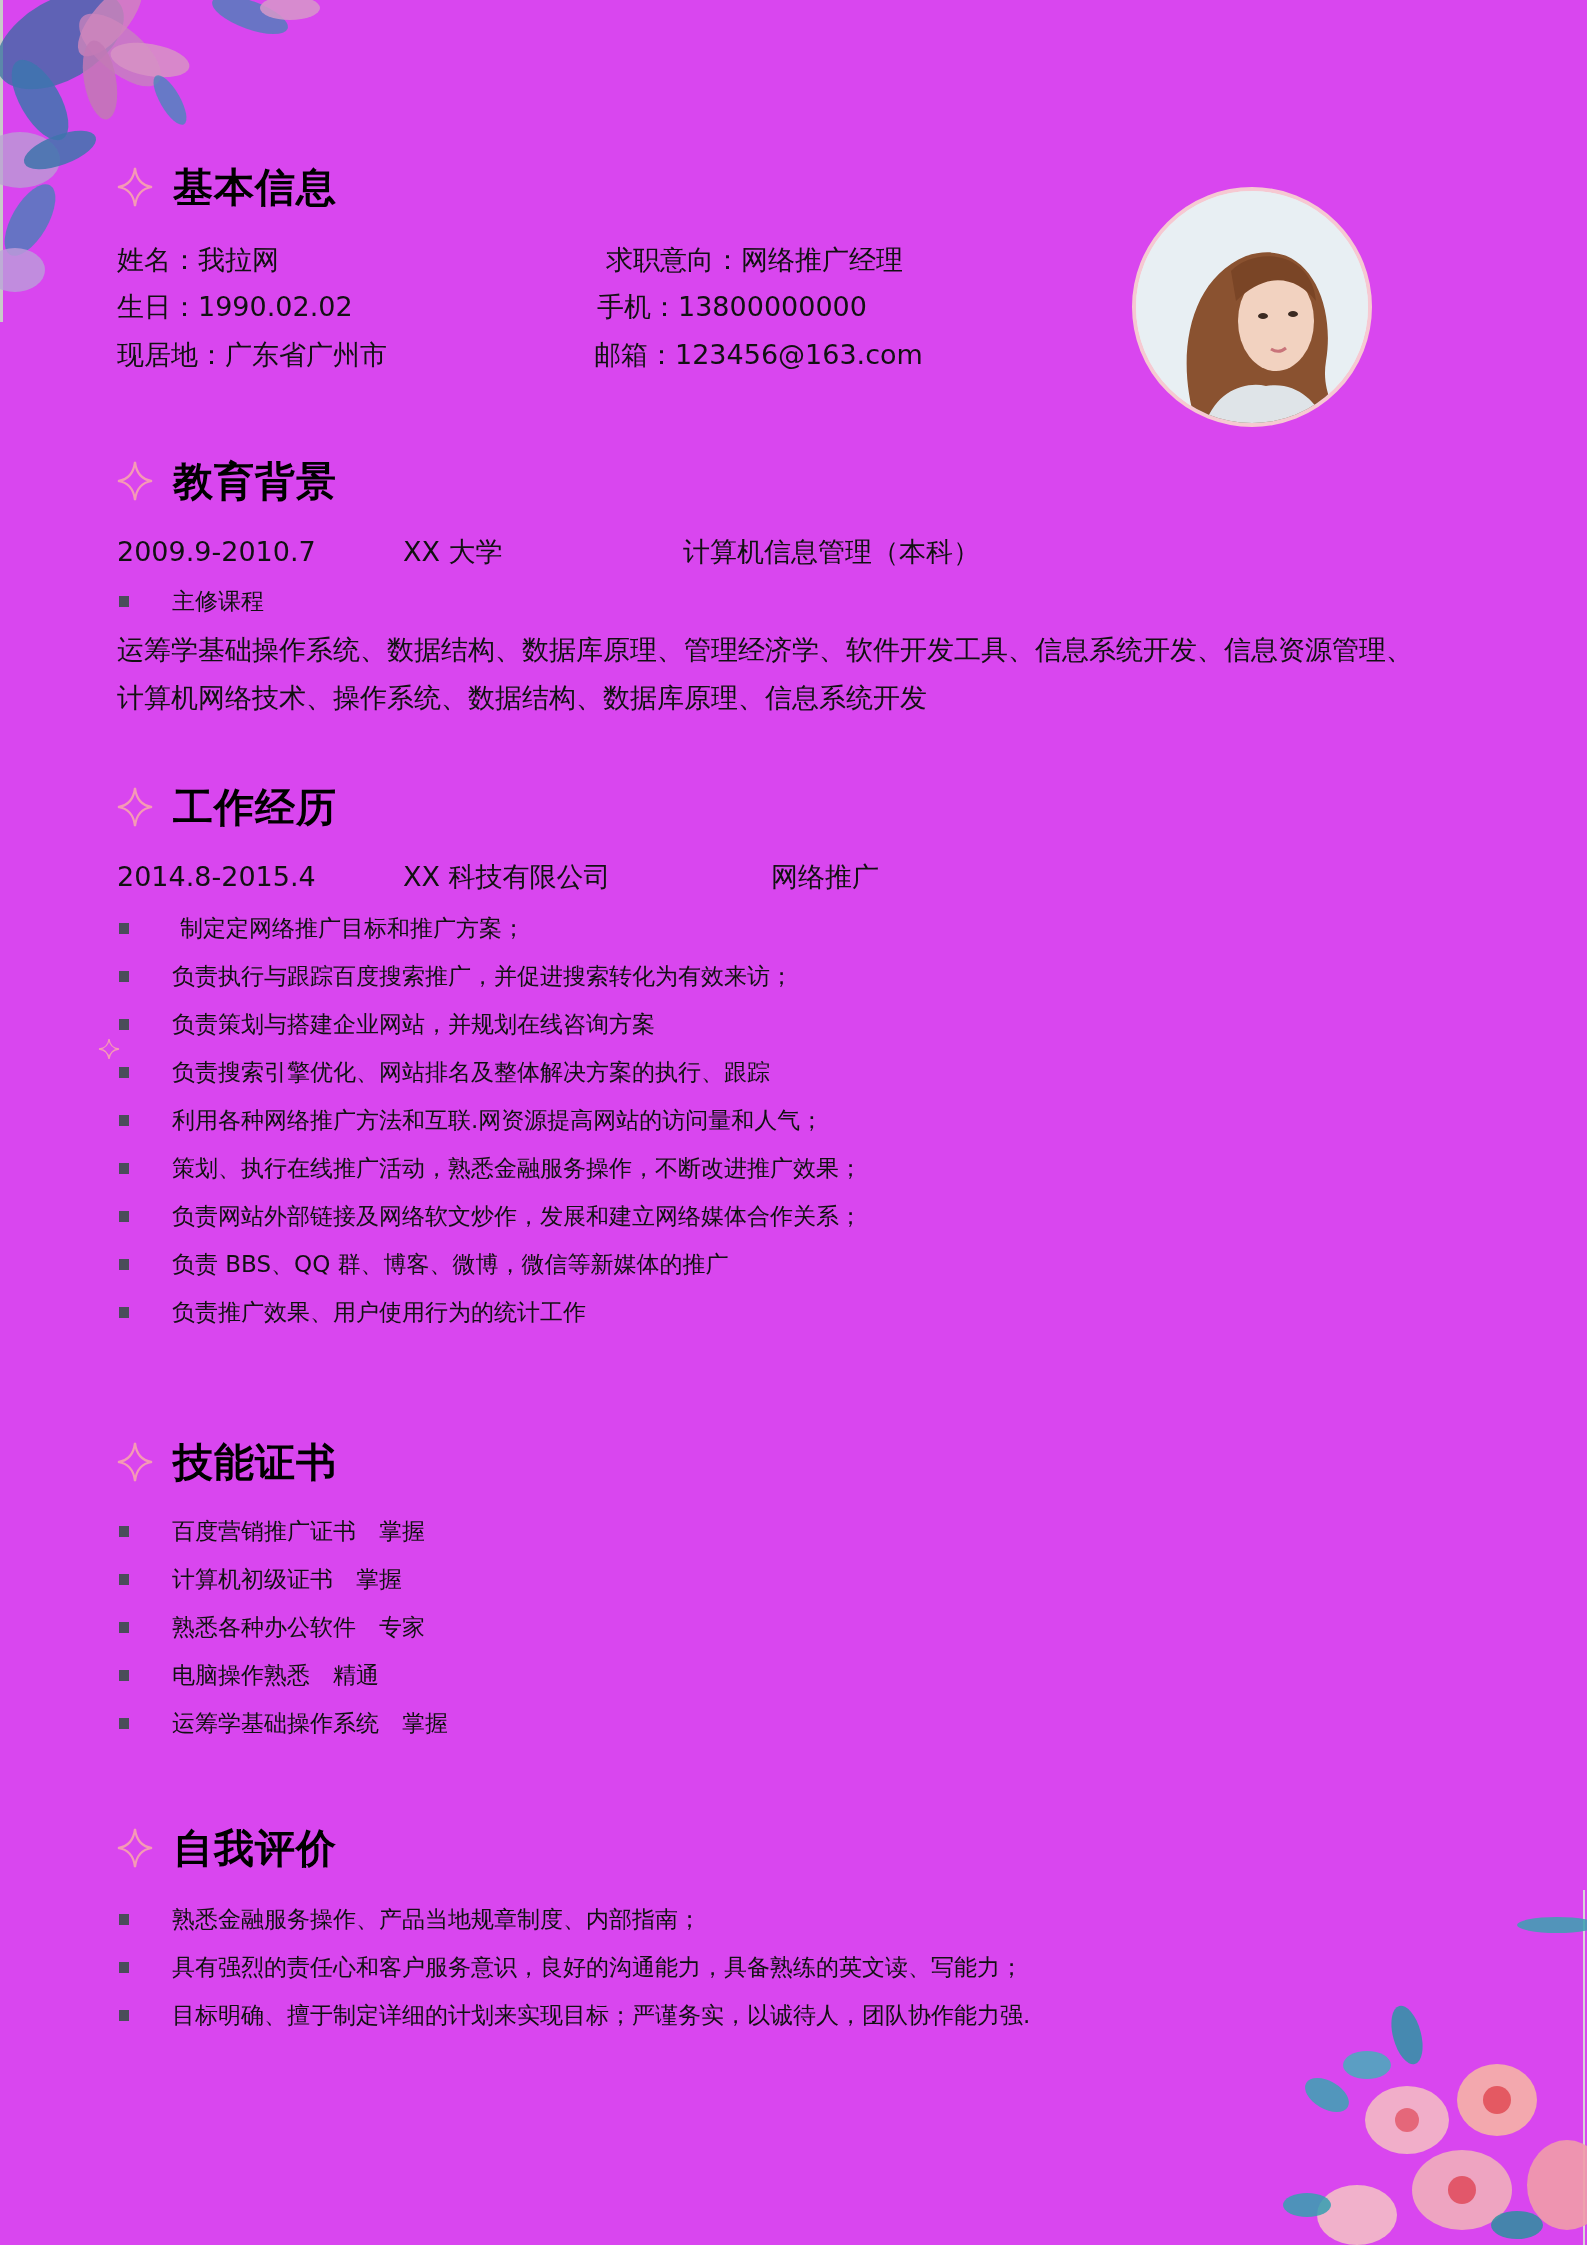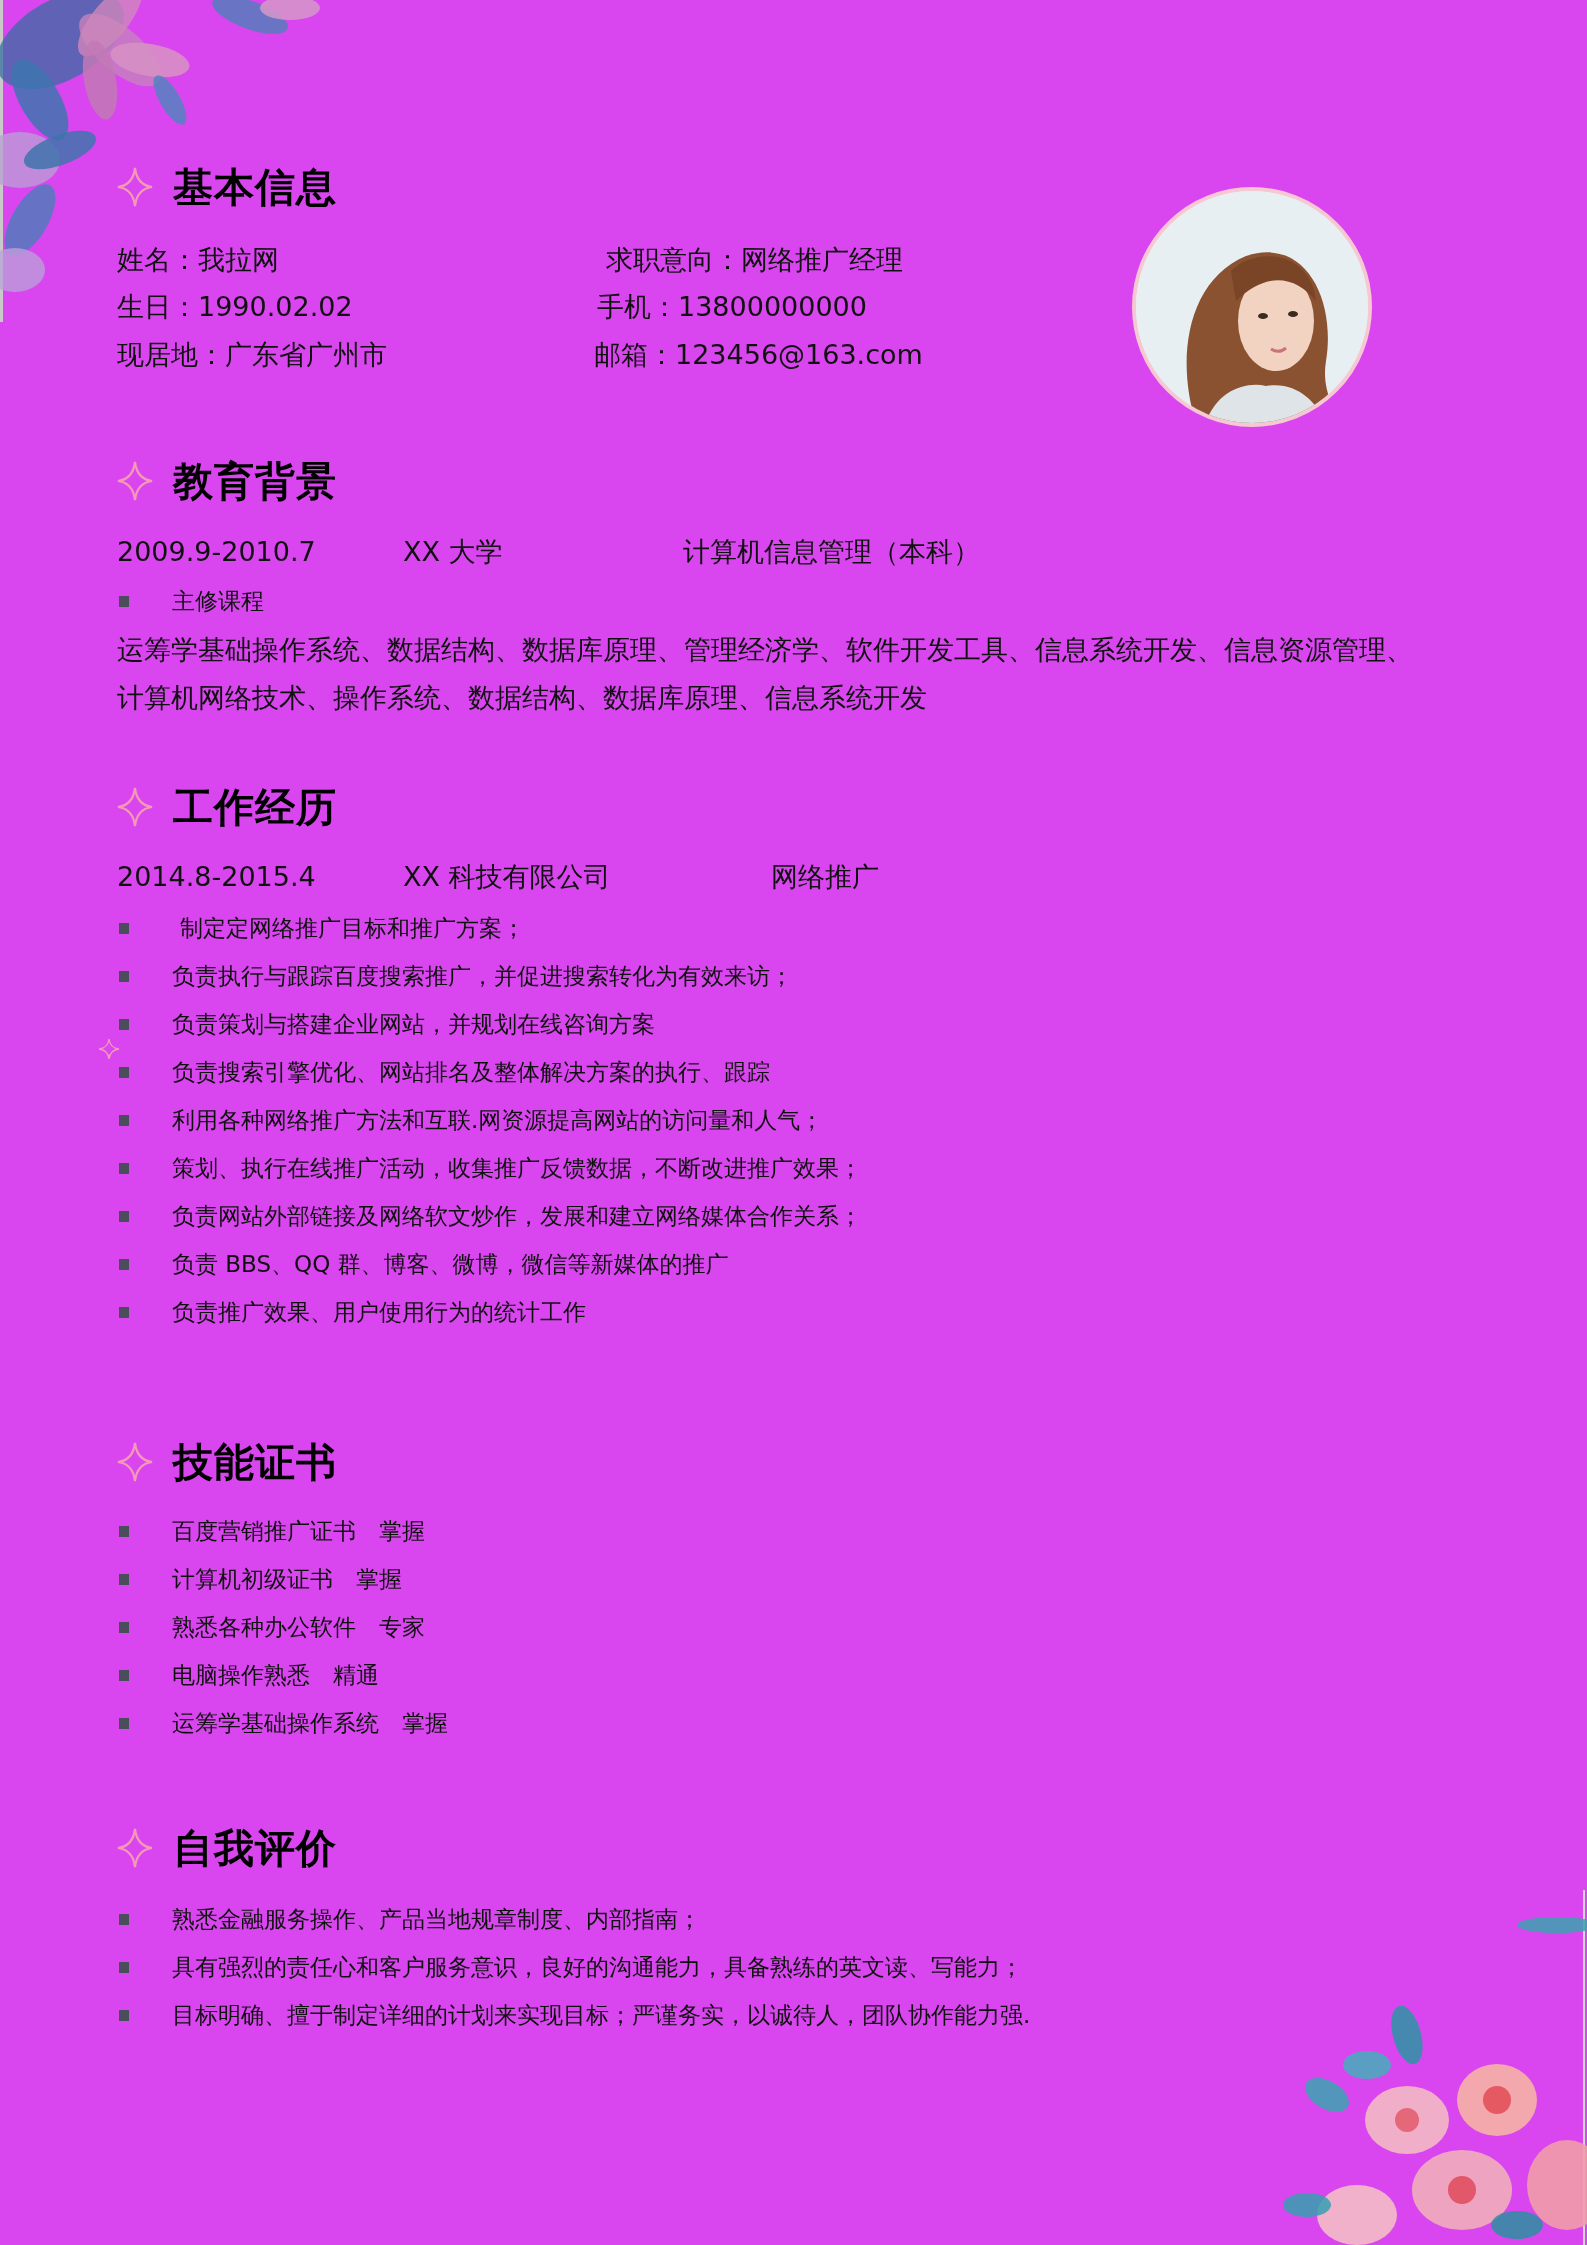--- a/index.html
+++ b/index.html
@@ -142,21 +142,21 @@
   <div class="bullet-row" style="top:1055px;">
       <span class="sq"></span>
       <span class="btxt">负责搜索引擎优化、网站排名及整体解决方案的执行、跟踪</span>
     </div>
   <div class="bullet-row" style="top:1103px;">
       <span class="sq"></span>
       <span class="btxt">利用各种网络推广方法和互联.网资源提高网站的访问量和人气；</span>
     </div>
   <div class="bullet-row" style="top:1151px;">
       <span class="sq"></span>
-      <span class="btxt">策划、执行在线推广活动，收集推广反馈数据，不断改进推广效果；</span>
+      <span class="btxt">策划、执行在线推广活动，熟悉金融服务操作，不断改进推广效果；</span>
     </div>
   <div class="bullet-row" style="top:1199px;">
       <span class="sq"></span>
       <span class="btxt">负责网站外部链接及网络软文炒作，发展和建立网络媒体合作关系；</span>
     </div>
   <div class="bullet-row" style="top:1247px;">
       <span class="sq"></span>
       <span class="btxt">负责 BBS、QQ 群、博客、微博，微信等新媒体的推广</span>
     </div>
   <div class="bullet-row" style="top:1295px;">

